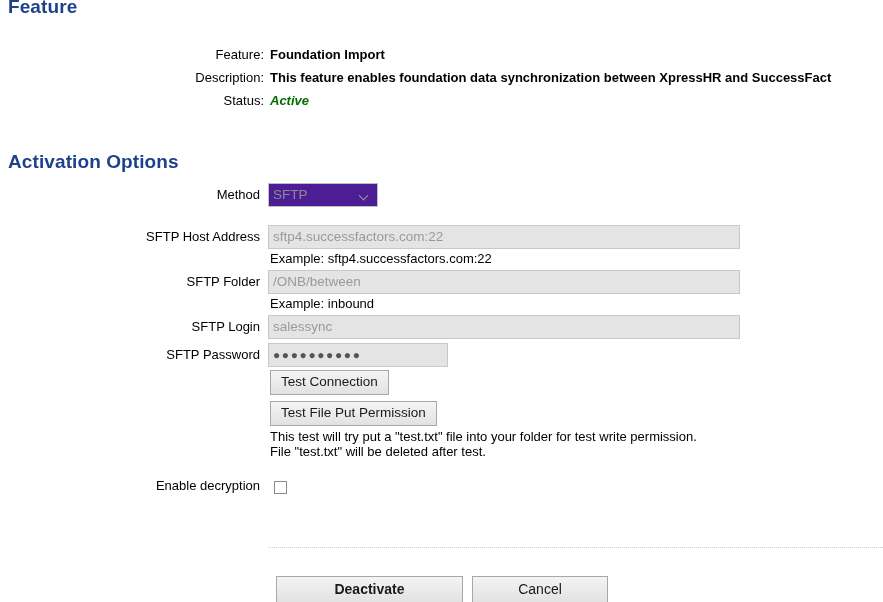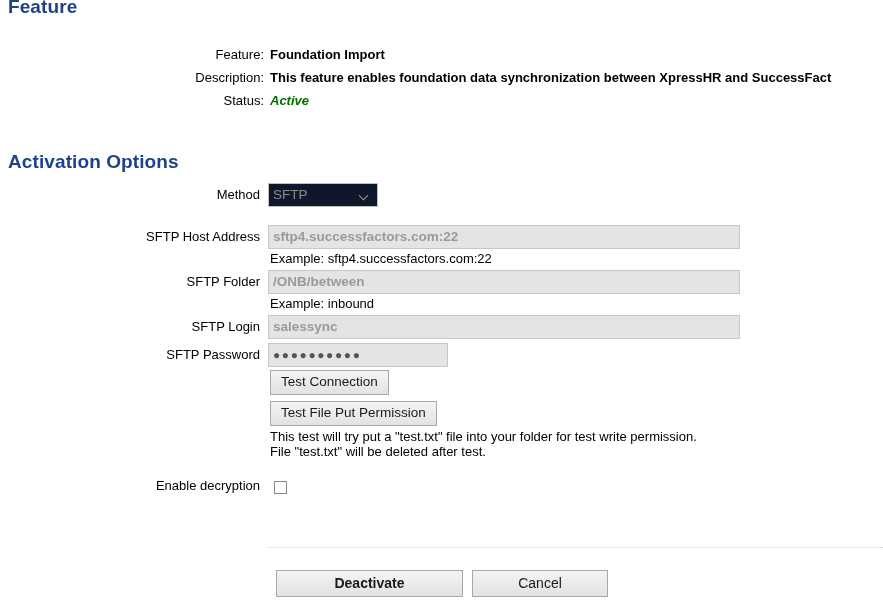--- a/index.html
+++ b/index.html
@@ -88,37 +88,36 @@
     box-sizing: border-box;
     height: 24px;
     border: 1px solid #c8c8c8;
     background: #e4e4e4;
     color: #9a9a9a;
     font-family: "Liberation Sans", sans-serif;
     font-size: 13.5px;
     padding: 0 4px;
     line-height: 22px;
     border-radius: 0;
-    font-weight: bold;
   }
   .txt-wide { width: 472px; }
   .txt-pass {
     width: 180px;
     color: #555;
     letter-spacing: 1.6px;
     font-size: 12px;
   }
 
   
   .sel {
     box-sizing: border-box;
     width: 110px;
     height: 24px;
     border: 1px solid #c0c0c0;
-    background: #0f172a;
+    background: #4c1d95;
     color: #8c8c8c;
     font-family: "Liberation Sans", sans-serif;
     font-size: 13.5px;
     padding: 0 4px;
     line-height: 22px;
     display: flex;
     align-items: center;
     justify-content: space-between;
   }
   .sel .chev {
@@ -154,20 +153,21 @@
     font-family: "Liberation Sans", sans-serif;
     font-size: 13.5px;
     color: #1a1a1a;
     background: linear-gradient(#f4f4f4, #e2e2e2);
     border: 1px solid #a8a8a8;
     padding: 2px 10px 3px;
     text-align: center;
     line-height: 18px;
     border-radius: 0;
     cursor: default;
+    margin-top: 6px;
   }
   .btn-test { margin: 3px 0 0 2px; }
 
   .note {
     font-size: 13px;
     line-height: 15px;
     padding-left: 2px;
     margin-top: 3px;
   }
 

